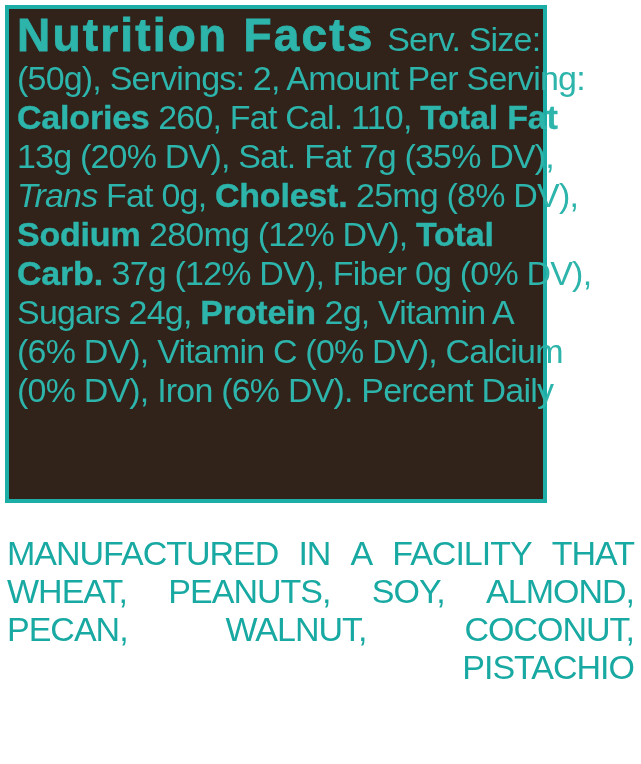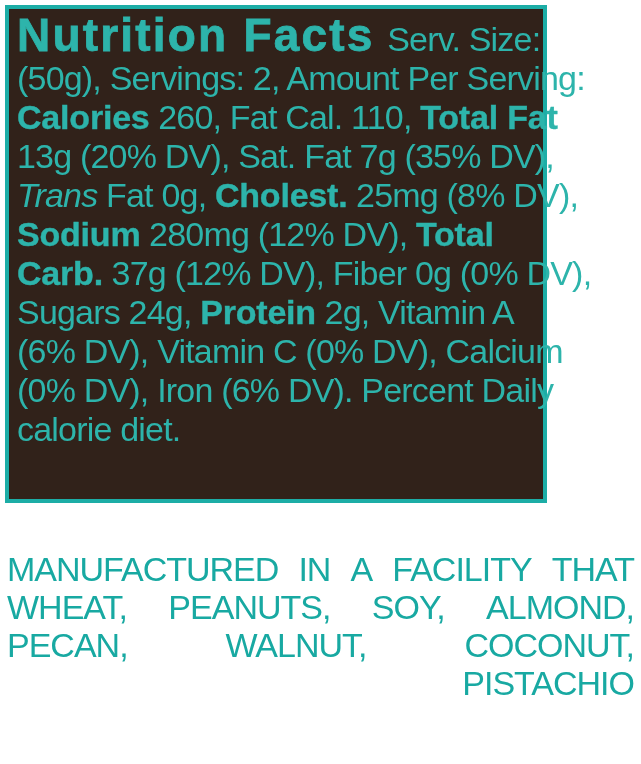--- a/index.html
+++ b/index.html
@@ -50,21 +50,20 @@
   .seg-regular {}
   .allergen {
     position: absolute;
     left: 7px;
     top: 534px;
     width: 627px;
     color: #18a9a2;
     font-size: 34px;
     line-height: 38px;
     letter-spacing: -1px;
-    margin-top: 16px;
   }
   .al-line {
     display: flex;
     justify-content: space-between;
   }
   .al-line.last {
     display: block;
     text-align: right;
   }
 </style>
@@ -76,21 +75,20 @@
       <div class="nf-line"><span class="seg-title">Nutrition Facts</span><span class="seg-regular"> Serv. Size:</span></div>
       <div class="nf-line"><span class="seg-regular">(50g), Servings: 2, Amount Per Serving:</span></div>
       <div class="nf-line"><span class="seg-bold">Calories</span><span class="seg-regular"> 260, Fat Cal. 110, </span><span class="seg-bold">Total Fat</span></div>
       <div class="nf-line"><span class="seg-regular">13g (20% DV), Sat. Fat 7g (35% DV),</span></div>
       <div class="nf-line"><span class="seg-italic">Trans</span><span class="seg-regular"> Fat 0g, </span><span class="seg-bold">Cholest.</span><span class="seg-regular"> 25mg (8% DV),</span></div>
       <div class="nf-line"><span class="seg-bold">Sodium</span><span class="seg-regular"> 280mg (12% DV), </span><span class="seg-bold">Total</span></div>
       <div class="nf-line"><span class="seg-bold">Carb.</span><span class="seg-regular"> 37g (12% DV), Fiber 0g (0% DV),</span></div>
       <div class="nf-line"><span class="seg-regular">Sugars 24g, </span><span class="seg-bold">Protein</span><span class="seg-regular"> 2g, Vitamin A</span></div>
       <div class="nf-line"><span class="seg-regular">(6% DV), Vitamin C (0% DV), Calcium</span></div>
       <div class="nf-line"><span class="seg-regular">(0% DV), Iron (6% DV). Percent Daily</span></div>
-      <div class="nf-line"><span class="seg-regular">calorie diet.</span></div>
     </div>
 </div>
 
 <div class="allergen" style="color: rgb(24, 169, 162);">
     <div class="al-line">
       <span>MANUFACTURED</span>
       <span>IN</span>
       <span>A</span>
       <span>FACILITY</span>
       <span>THAT</span>

